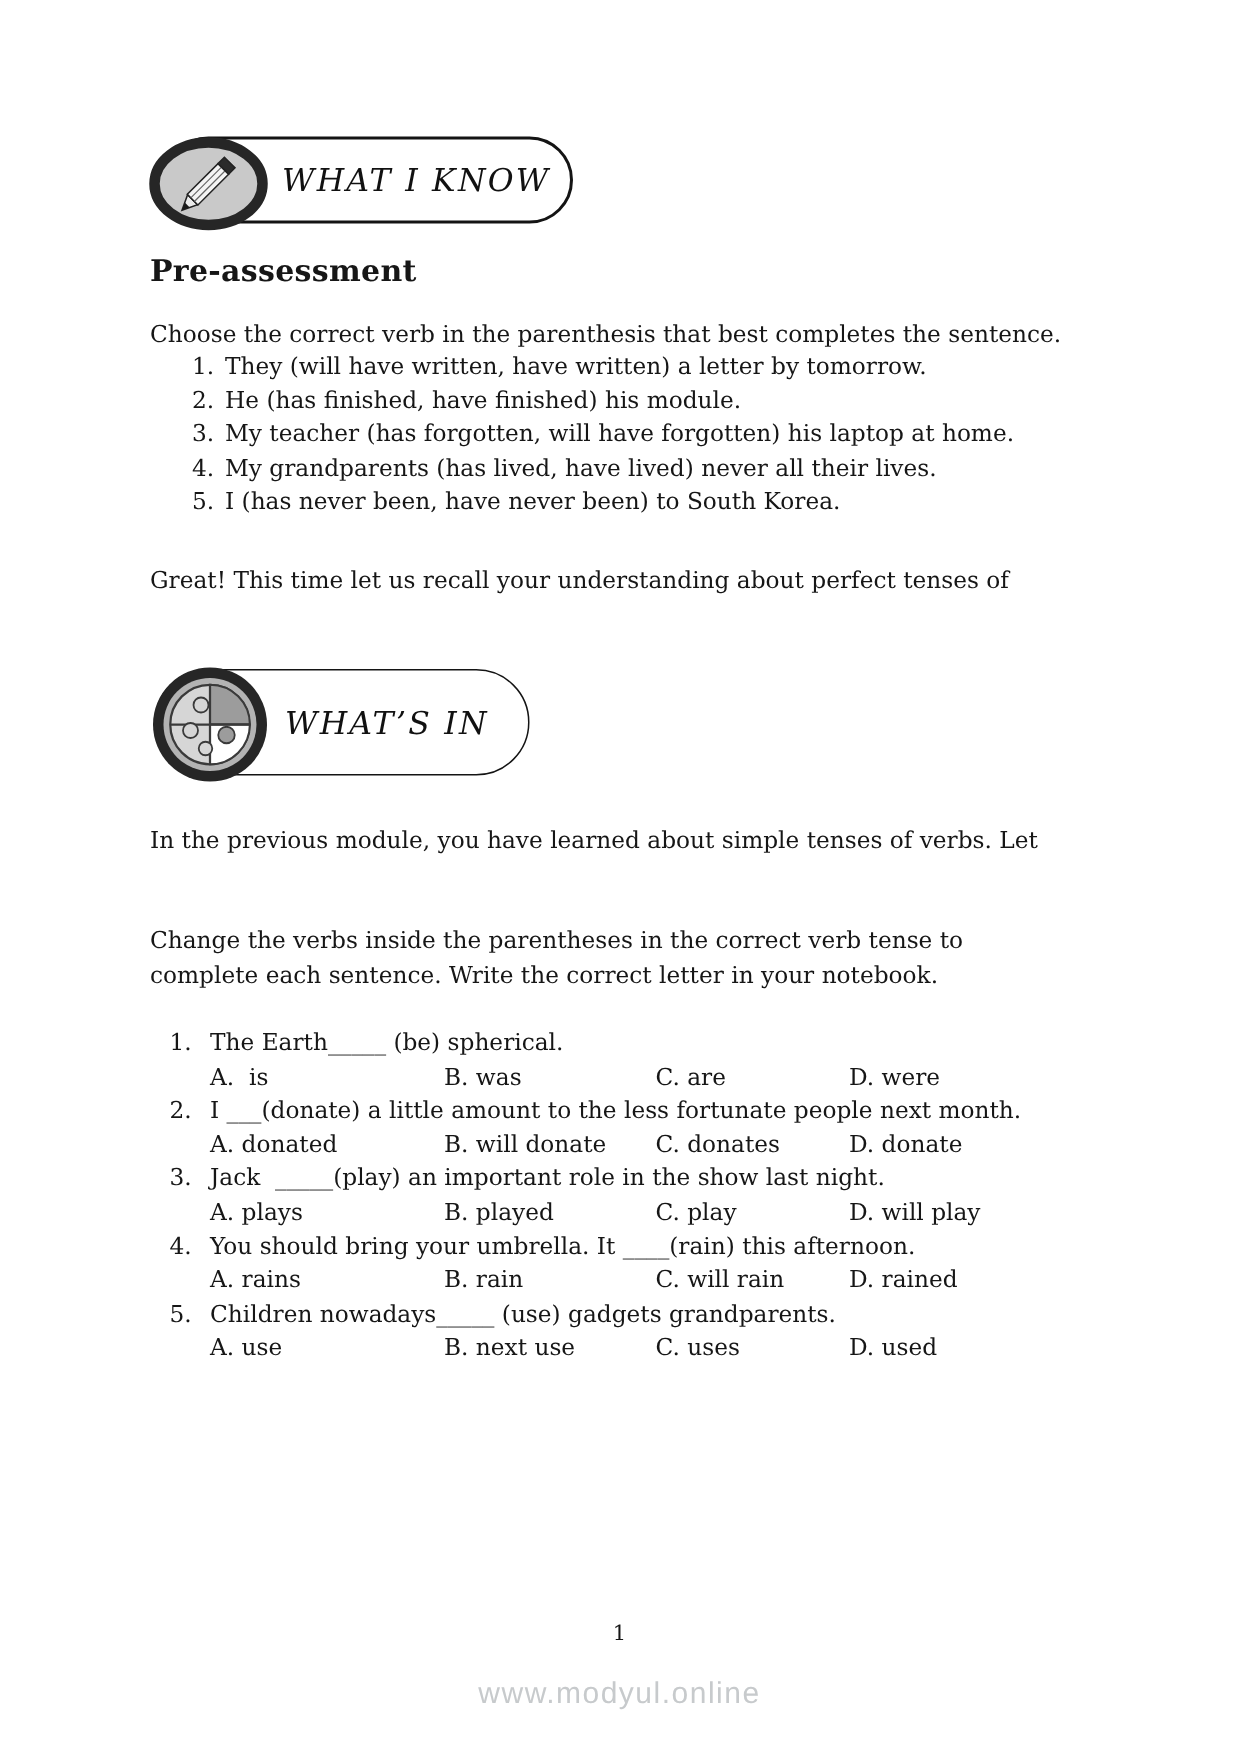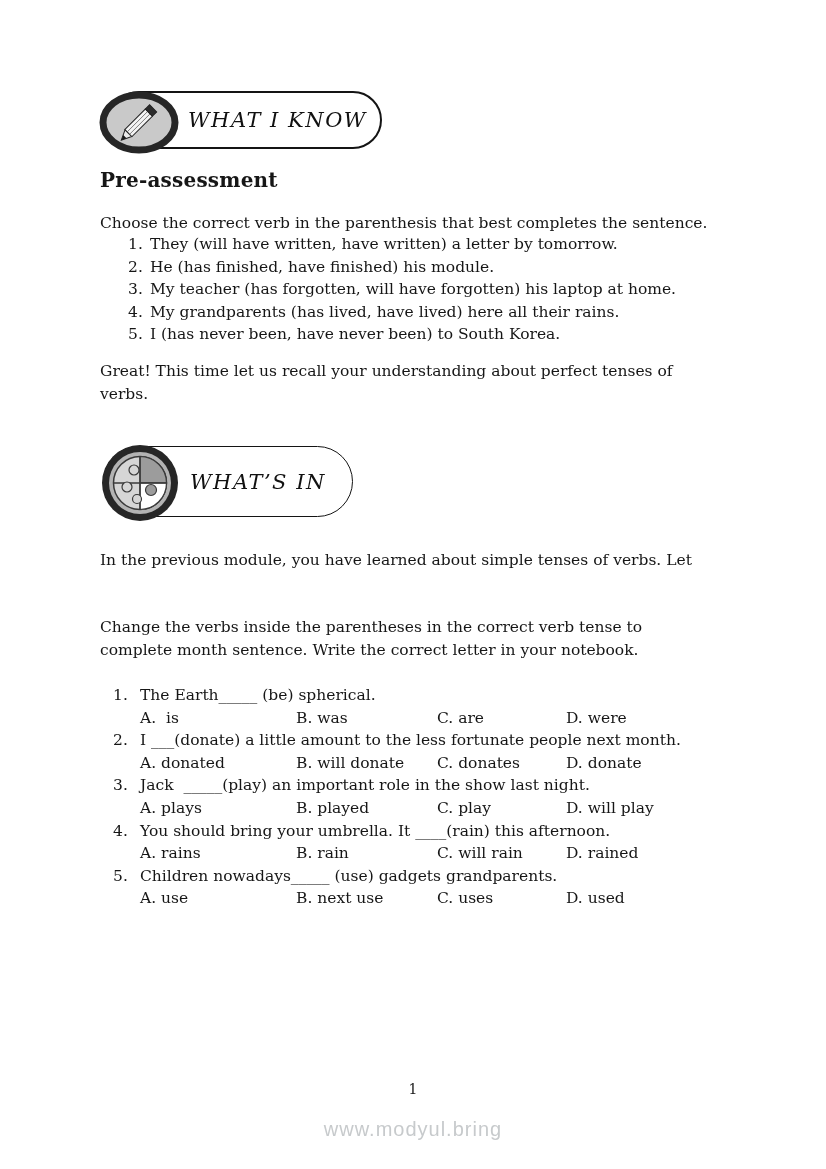--- a/index.html
+++ b/index.html
@@ -89,27 +89,26 @@
   </span>
 
   <div class="abs h-bold" style="top:168px;">Pre-assessment</div>
 
   <div class="abs line nowrap" style="top:212px;text-align:center;">Choose the correct verb in the parenthesis that best completes the sentence.</div>
 
   <div class="abs list1">
     <div class="li-row"><span class="li-num"></span><span>They (will have written, have written) a letter by tomorrow.</span></div>
     <div class="li-row"><span class="li-num"></span><span>He (has finished, have finished) his module.</span></div>
     <div class="li-row"><span class="li-num"></span><span>My teacher (has forgotten, will have forgotten) his laptop at home.</span></div>
-    <div class="li-row"><span class="li-num"></span><span>My grandparents (has lived, have lived) here all their rains.</span></div>
+    <div class="li-row"><span class="li-num"></span><span>My grandparents (has lived, have lived) never all their lives.</span></div>
     <div class="li-row"><span class="li-num"></span><span>I (has never been, have never been) to South Korea.</span></div>
   </div>
 
-  <div class="abs" style="top:360px;">
+  <div class="abs" style="top:376px;text-align:right;">
     <div class="line">Great! This time let us recall your understanding about perfect tenses of</div>
-    <div class="line">verbs.</div>
   </div>
 
   <div class="pill pill-2">
     <span class="badge-title">WHAT’S IN</span>
   </div>
   <span class="badge-icon icon-puzzle">
     <svg width="82" height="82" viewBox="0 0 82 82">
       <circle cx="41" cy="41" r="38" fill="#262626"></circle>
       <circle cx="41" cy="41" r="31" fill="#b3b3b3"></circle>
       <circle cx="41" cy="41" r="26.5" fill="#d6d6d6" stroke="#3a3a3a" stroke-width="1.5"></circle>
@@ -123,21 +122,21 @@
       <circle cx="38" cy="57" r="4.5" fill="#d6d6d6" stroke="#3a3a3a" stroke-width="1.2"></circle>
     </svg>
   </span>
 
   <div class="abs" style="top:549px;">
     <div class="line">In the previous module, you have learned about simple tenses of verbs. Let</div>
   </div>
 
   <div class="abs" style="top:616px;">
     <div class="line">Change the verbs inside the parentheses in the correct verb tense to</div>
-    <div class="line">complete month sentence. Write the correct letter in your notebook.</div>
+    <div class="line">complete each sentence. Write the correct letter in your notebook.</div>
   </div>
 
   <div class="abs quiz">
 
     <div>
       <div class="q-text"><span class="q-num"></span><span class="q-body">The Earth_____ (be) spherical.</span></div>
       <div class="options">
         <span class="opt">A.  is</span>
         <span class="opt">B. was</span>
         <span class="opt">C. are</span>
@@ -181,15 +180,15 @@
         <span class="opt">A. use</span>
         <span class="opt">B. next use</span>
         <span class="opt">C. uses</span>
         <span class="opt">D. used</span>
       </div>
     </div>
 
   </div>
 
   <div class="page-num">1</div>
-  <div class="watermark">www.modyul.bring</div>
+  <div class="watermark">www.modyul.online</div>
 
 </div>
 
 </body></html>

